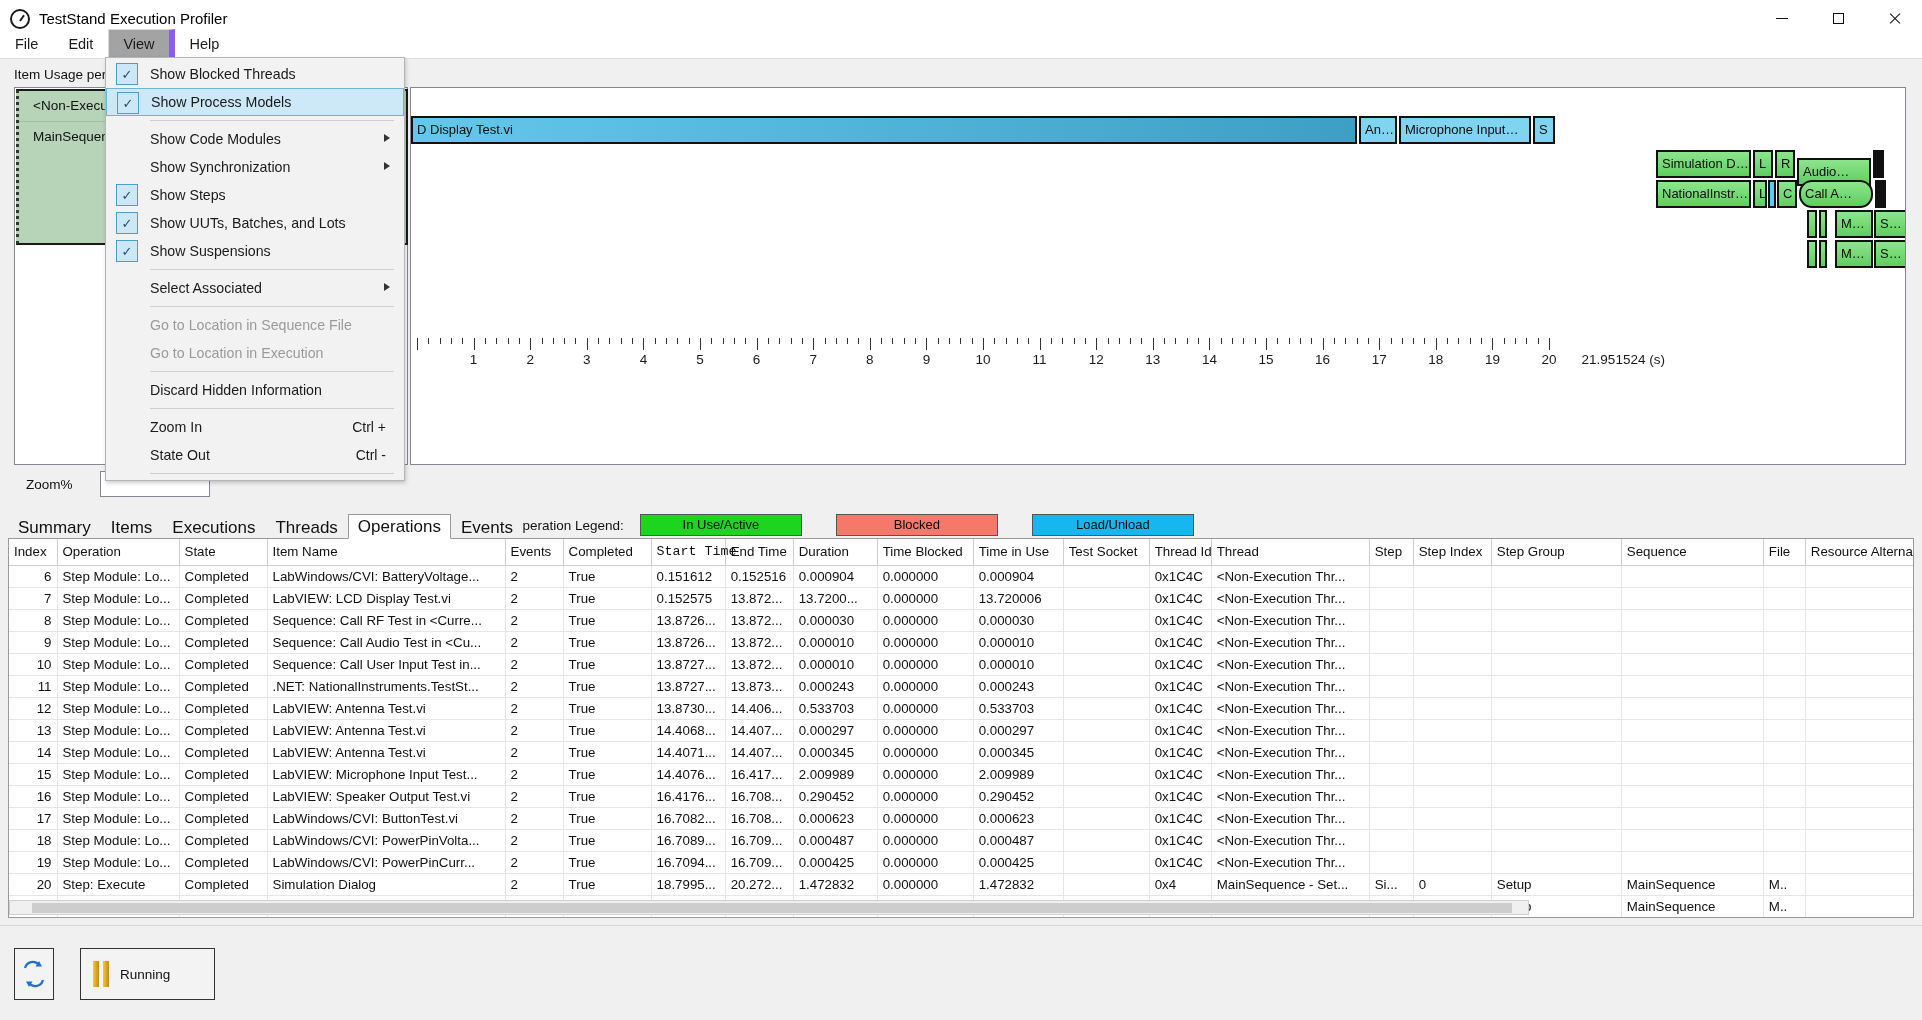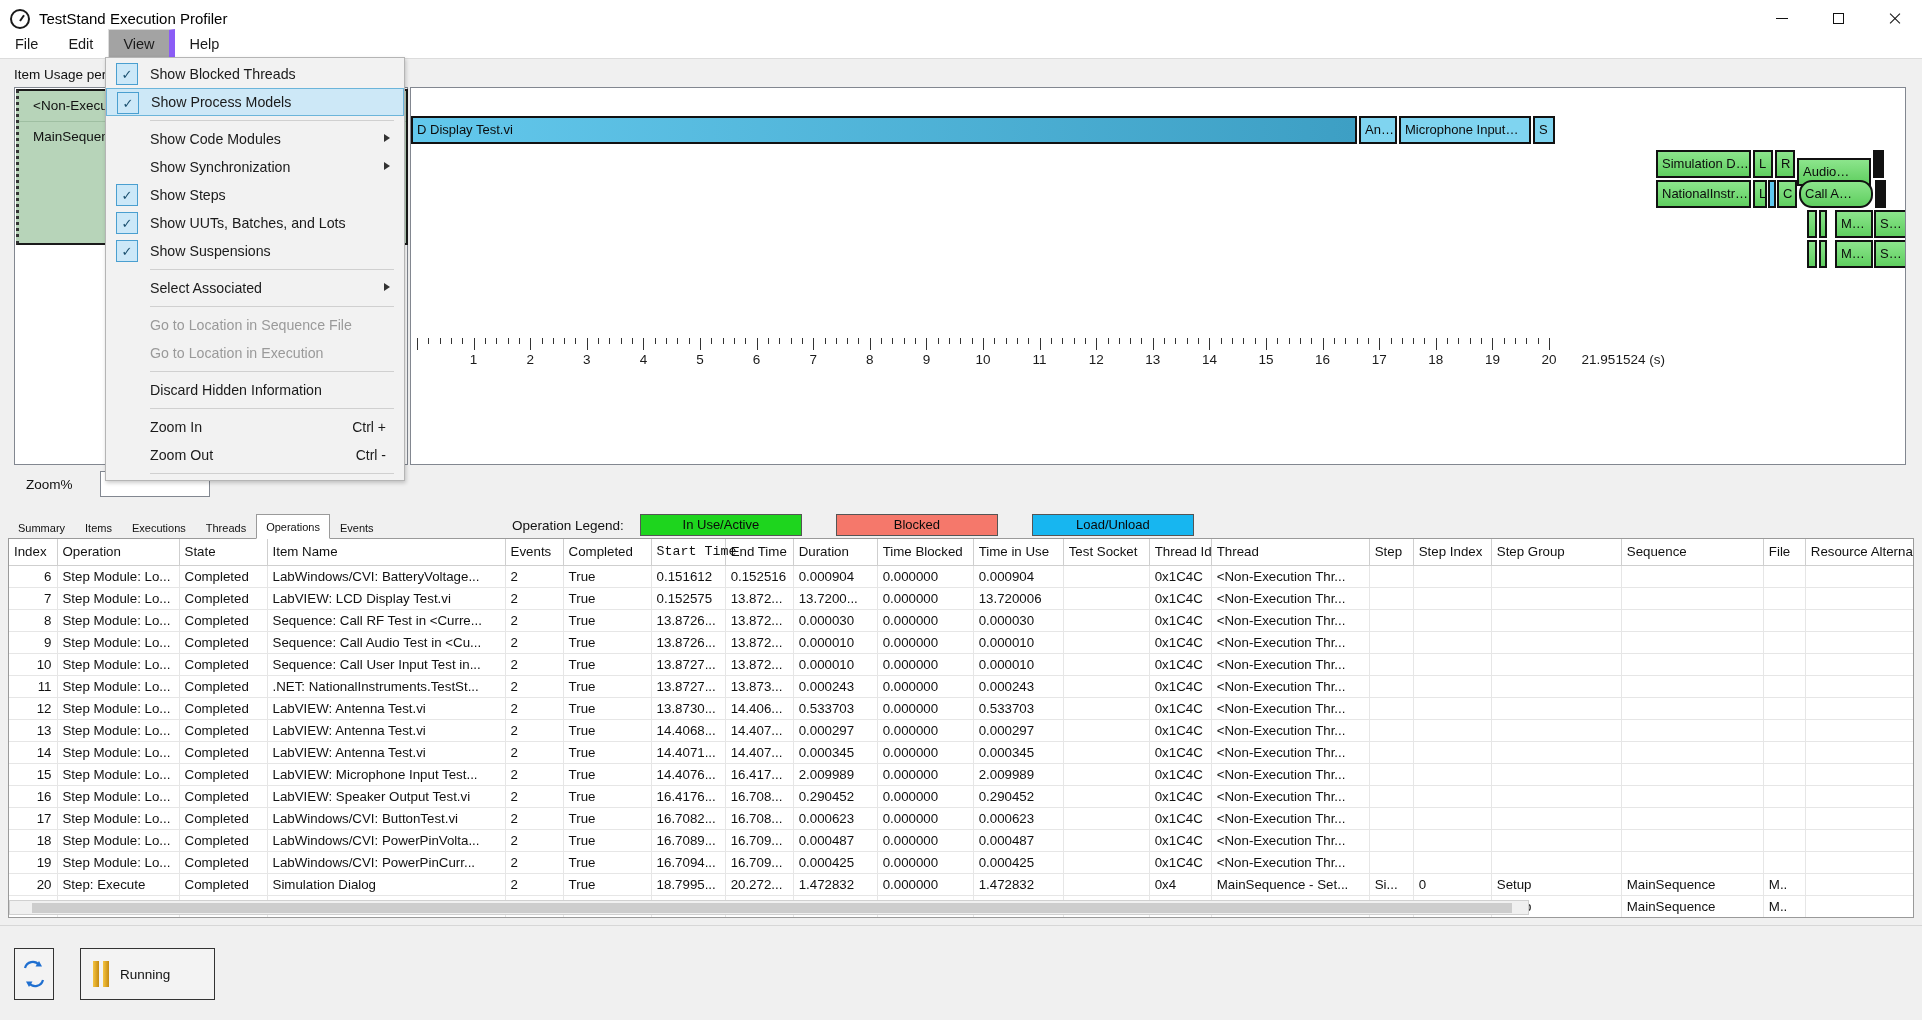--- a/index.html
+++ b/index.html
@@ -119,21 +119,21 @@
     width: 162px; height: 22px; border: 1px solid #555; margin-right: 34px;
     font-size: 13px; color: #0a0a0a; text-align: center; line-height: 20px;
   }
 
   
   .tabstrip {
     position: absolute; top: 515px; left: 8px; width: 1906px; height: 24px;
     display: flex; align-items: flex-end;
   }
   .tab {
-    height: 22px; padding: 0 9px; font-size: 11px; color: #111;
+    height: 22px; padding: 0 9px; font-size: 17px; color: #111;
     display: flex; align-items: center; background: #f0f0f0;
     border: 1px solid transparent;
   }
   .tab.active {
     background: #ffffff; border: 1px solid #9a9a9a; border-bottom: 1px solid #ffffff;
     height: 25px; position: relative; z-index: 5;
   }
 
   
   .table-wrap {
@@ -891,19 +891,19 @@
       <div class="dd-sep"></div>
       <div class="dd-item">
         <span>Discard Hidden Information</span>
       </div>
       <div class="dd-sep"></div>
       <div class="dd-item">
         <span>Zoom In</span>
         <span class="dd-accel">Ctrl +</span>
       </div>
       <div class="dd-item">
-        <span>Zoom Out</span>
+        <span>State Out</span>
         <span class="dd-accel">Ctrl -</span>
       </div>
       <div class="dd-sep"></div>
     </div>
 
 </div>
 
 </body></html>

